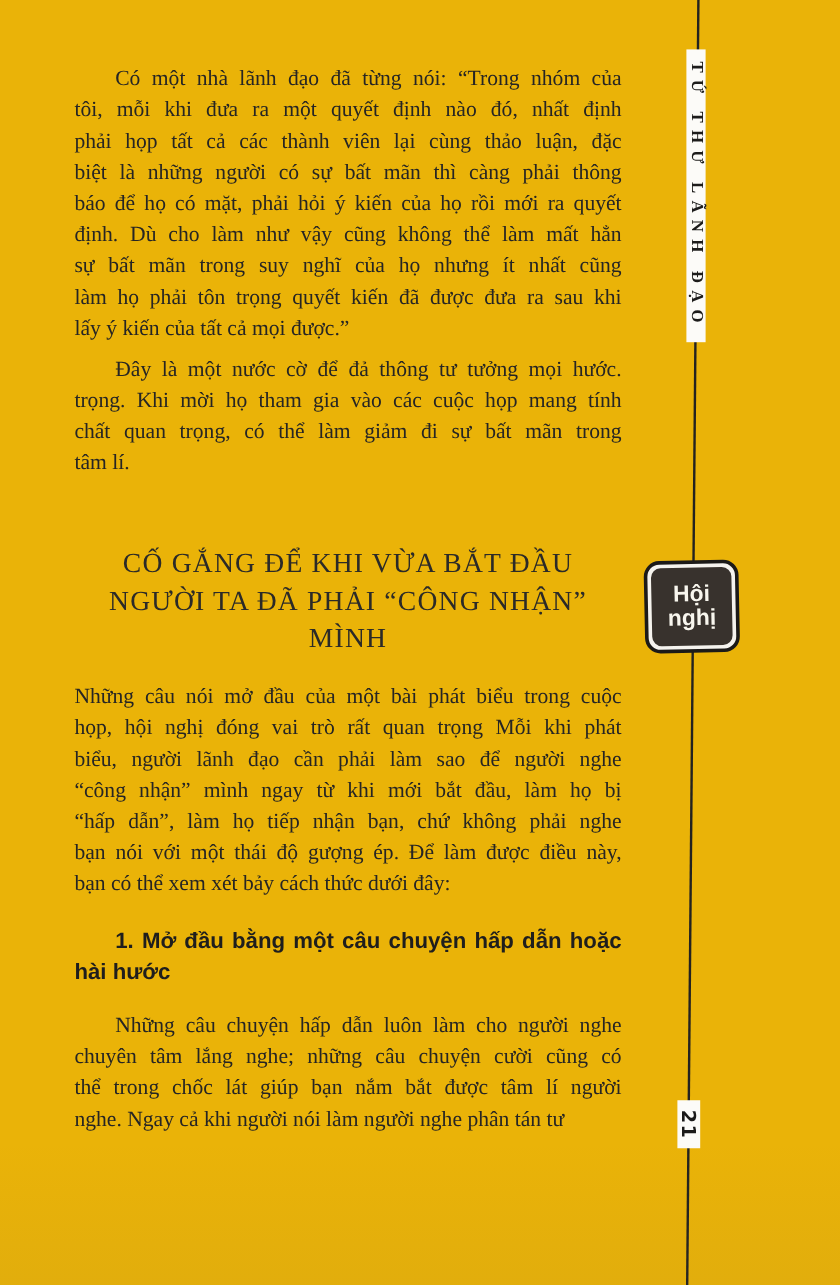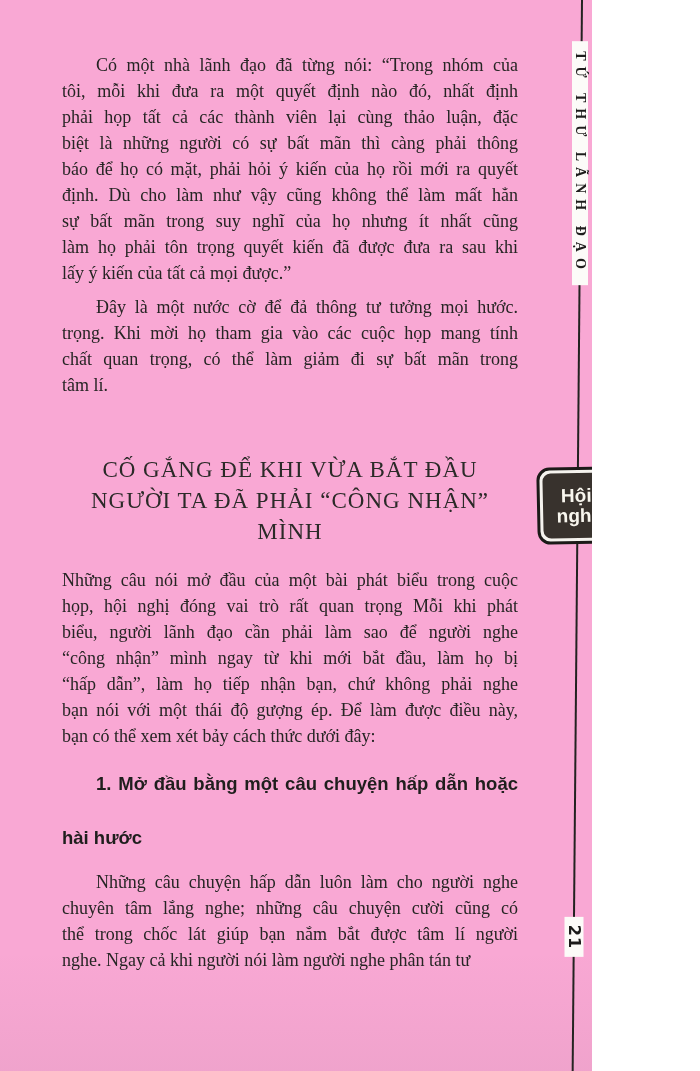--- a/index.html
+++ b/index.html
@@ -1,19 +1,19 @@
 <!DOCTYPE html>
 <html><head>
 <meta charset="utf-8">
 <style>
   html,body { margin:0; padding:0; }
   .page {
     position:relative;
-    width:592px; height:1071px;
-    background:#f9a8d4;
+    width:700px; height:1071px;
+    background:#eab308;
     font-family:"Liberation Serif", serif;
     color:#262524;
     overflow:hidden;
   }
   
   .page::after{
     content:"";
     position:absolute; left:0; bottom:0; width:100%; height:120px;
     background:linear-gradient(to bottom, rgba(0,0,0,0), rgba(90,85,80,0.06));
     pointer-events:none;
@@ -46,21 +46,21 @@
   .heading .line { text-align:center; }
 
   .subheading {
     margin:22px 0 0 0;
     font-family:"Liberation Sans", sans-serif;
     font-size:18.5px; line-height:26px;
     font-weight:700;
     color:#1f1e1d;
   }
   .subheading .line { text-align:justify; text-align-last:justify; }
-  .subheading .line.last { text-align-last:left;margin-top:28px; }
+  .subheading .line.last { text-align-last:left; }
 
   .p2 { margin-top:8px; }
   .p3 { margin-top:20px; }
   .p4 { margin-top:18px; }
 
   .spine {
     position:absolute;
     top:163px; left:580px;
     transform:translate(-50%,-50%) rotate(90deg);
     white-space:nowrap;

